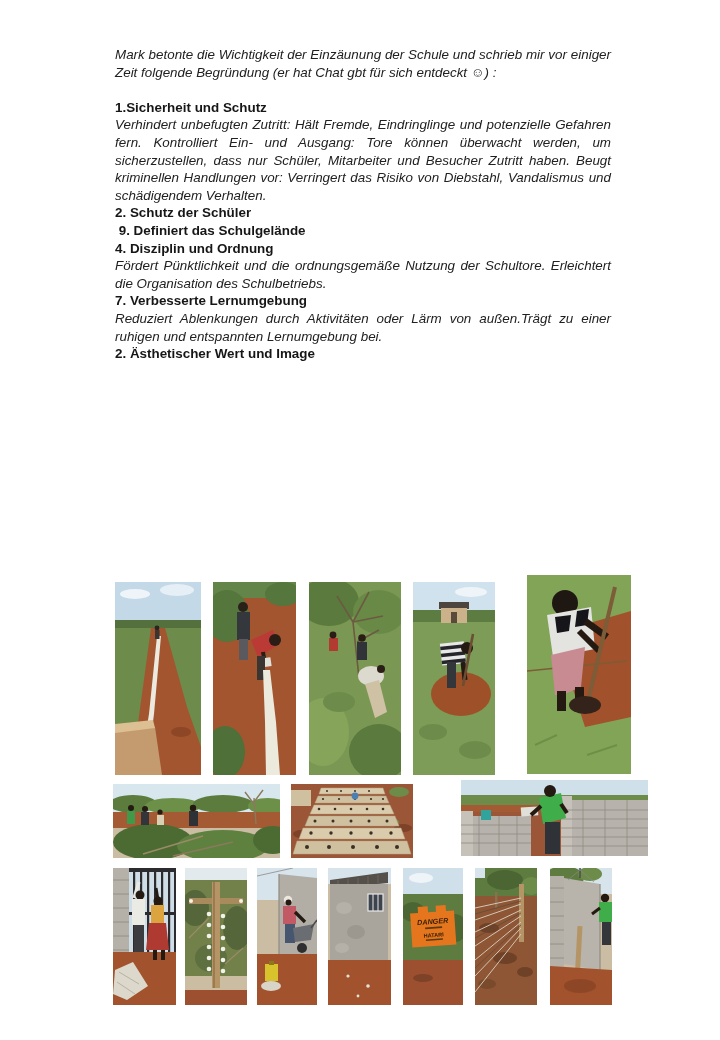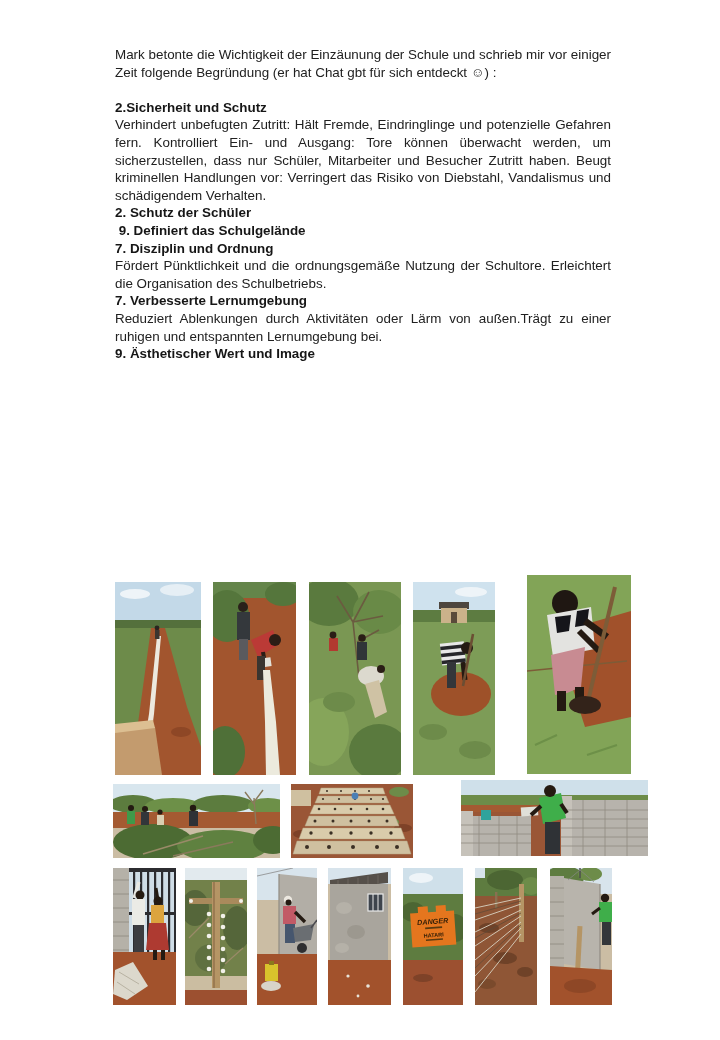--- a/index.html
+++ b/index.html
@@ -4,53 +4,53 @@
 <style>
   html,body{margin:0;padding:0;}
   body{
     width:720px;height:1040px;background:#ffffff;position:relative;
     font-family:"Liberation Sans",sans-serif;overflow:hidden;
   }
   .textblock{
     position:absolute;left:115px;top:46px;width:496px;
     font-size:13.4px;line-height:17.6px;color:#212121;
   }
-  .para{margin:0;text-align:justify;}
+  .para{margin:0;text-align:justify;font-style:italic;}
   .h{
     margin:0;font-size:13.4px;line-height:17.6px;font-weight:700;color:#161616;
     white-space:pre-wrap;
   }
   .gap{height:17.6px;}
   .photo{
     position:absolute;margin:0;overflow:hidden;background:#cbbda4;
   }
   .photo svg{display:block;width:100%;height:100%;}
   .sign-text{font-weight:700;fill:#3a2208;}
 </style>
 </head>
 <body>
 
 <div class="textblock">
   <p class="para">Mark betonte die Wichtigkeit der Einzäunung der Schule und schrieb mir vor einiger Zeit folgende Begründung (er hat Chat gbt für sich entdeckt ☺) :</p>
   <div class="gap"></div>
 
-  <h3 class="h">2.Sicherheit und Schutz</h3>
+  <h3 class="h">1.Sicherheit und Schutz</h3>
   <p class="para">Verhindert unbefugten Zutritt: Hält Fremde, Eindringlinge und potenzielle Gefahren fern. Kontrolliert Ein- und Ausgang: Tore können überwacht werden, um sicherzustellen, dass nur Schüler, Mitarbeiter und Besucher Zutritt haben. Beugt kriminellen Handlungen vor: Verringert das Risiko von Diebstahl, Vandalismus und schädigendem Verhalten.</p>
 
   <h3 class="h">2. Schutz der Schüler</h3>
 
   <h3 class="h"> 9. Definiert das Schulgelände</h3>
 
-  <h3 class="h">7. Disziplin und Ordnung</h3>
+  <h3 class="h">4. Disziplin und Ordnung</h3>
   <p class="para">Fördert Pünktlichkeit und die ordnungsgemäße Nutzung der Schultore. Erleichtert die Organisation des Schulbetriebs.</p>
 
   <h3 class="h">7. Verbesserte Lernumgebung</h3>
   <p class="para">Reduziert Ablenkungen durch Aktivitäten oder Lärm von außen.Trägt zu einer ruhigen und entspannten Lernumgebung bei.</p>
 
-  <h3 class="h">9. Ästhetischer Wert und Image</h3>
+  <h3 class="h">2. Ästhetischer Wert und Image</h3>
 
 </div>
 
 <figure class="photo" style="left:115px;top:582px;width:86px;height:193px;">
   <svg viewBox="0 0 86 193" preserveAspectRatio="none">
     <rect width="86" height="42" fill="#c3d9e8"></rect>
     <ellipse cx="20" cy="12" rx="15" ry="5" fill="#eef4f8"></ellipse>
     <ellipse cx="62" cy="8" rx="17" ry="6" fill="#e6eff5"></ellipse>
     <rect y="38" width="86" height="10" fill="#54703c"></rect>
     <rect y="46" width="86" height="147" fill="#6d8b4a"></rect>

